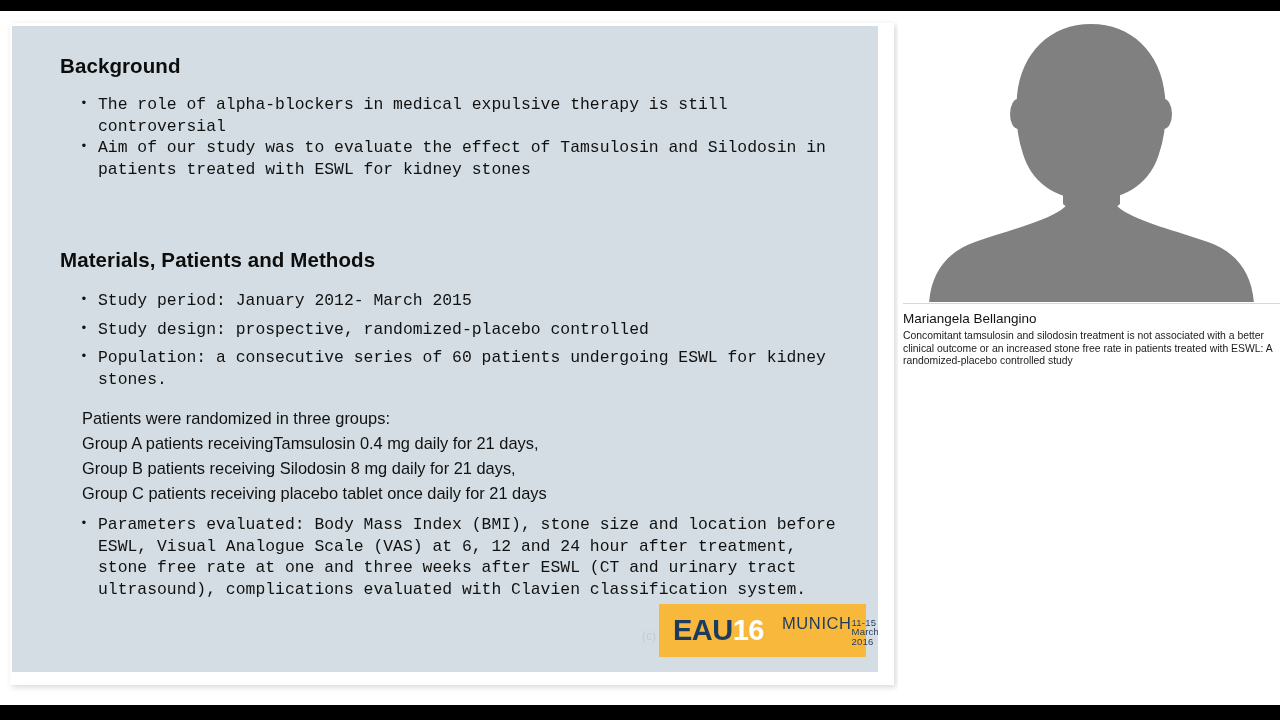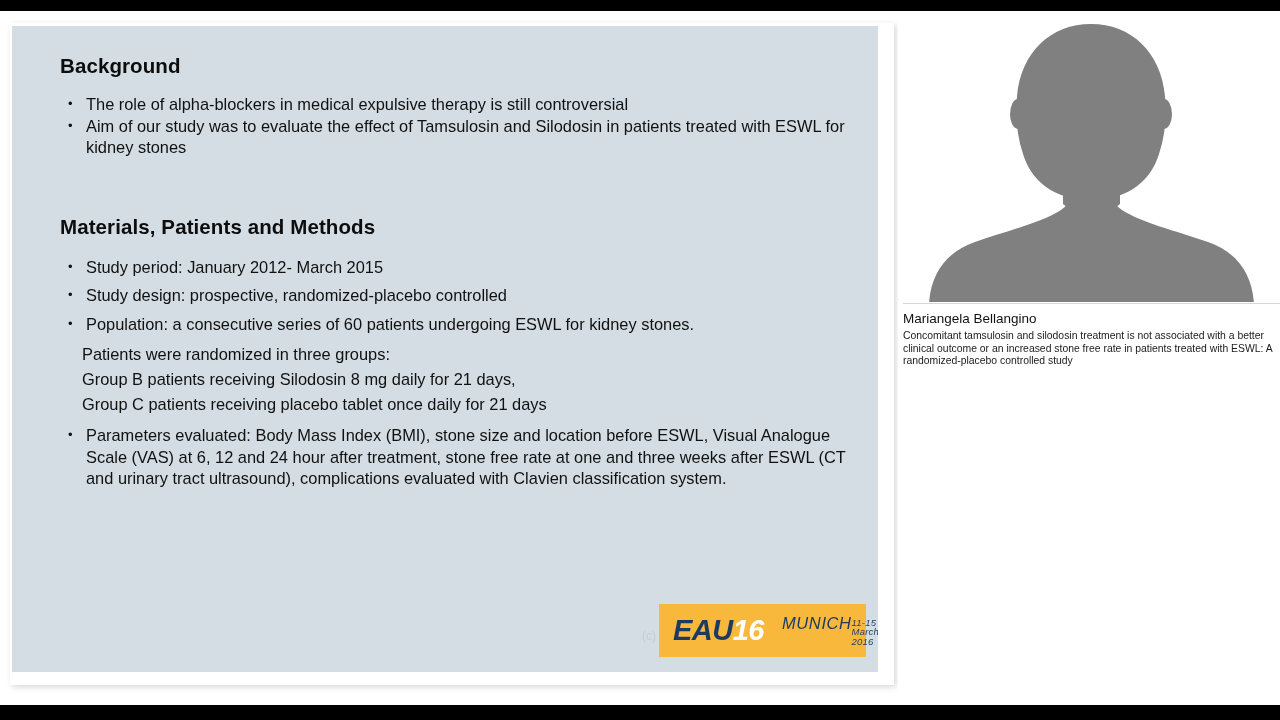--- a/index.html
+++ b/index.html
@@ -75,22 +75,23 @@
     color: #0d0d0d;
     letter-spacing: 0.1px;
   }
   h2.heading-background { margin-bottom: 16px; }
   h2.heading-methods { margin-top: 8px; margin-bottom: 18px; }
 
   .spacer-section { height: 44px; }
 
   ul.bullets {
     list-style: none;
-    margin: 4px;
+    margin: 16px;
     padding: 0;
+    font-family: Liberation Mono, monospace;
   }
   ul.bullets li {
     position: relative;
     padding-left: 22px;
     font-size: 16.4px;
     line-height: 21.5px;
     color: #111111;
     margin-bottom: 0px;
   }
   ul.bullets li::before {
@@ -113,21 +114,20 @@
   
   .eau-logo {
     position: absolute;
     left: 647px; top: 578px;
     width: 207px; height: 53px;
     background: #f8b83c;
     display: flex;
     align-items: center;
     padding-left: 14px;
     box-sizing: border-box;
-    font-style: italic;
   }
   .eau-mark {
     font-size: 29px;
     font-weight: bold;
     letter-spacing: -0.5px;
     line-height: 1;
   }
   .eau-eau { color: #1d3a5f; }
   .eau-16 { color: #ffffff; }
   .eau-divider {
@@ -233,20 +233,21 @@
 
         <h2 class="slide-heading heading-methods">Materials, Patients and Methods</h2>
 
         <ul class="bullets spaced">
           <li>Study period: January 2012- March 2015</li>
           <li>Study design: prospective, randomized-placebo controlled</li>
           <li>Population: a consecutive series of 60 patients undergoing ESWL for kidney stones.</li>
         </ul>
 
         <div class="sub-line">Patients were randomized in three groups:</div>
+        <div class="sub-line">Group A patients receivingTamsulosin 0.4 mg daily for 21 days,</div>
         <div class="sub-line">Group B patients receiving Silodosin 8 mg daily for 21 days,</div>
         <div class="sub-line">Group C patients receiving placebo tablet once daily for 21 days</div>
 
         <ul class="bullets" style="margin-top:8px;">
           <li>Parameters evaluated: Body Mass Index (BMI), stone size and location before ESWL, Visual Analogue Scale (VAS) at 6, 12 and 24 hour after treatment, stone free rate at one and three weeks after ESWL (CT and urinary tract ultrasound), complications evaluated with Clavien classification system.</li>
         </ul>
 
       </div>
 
       <div class="watermark">(c)</div>

